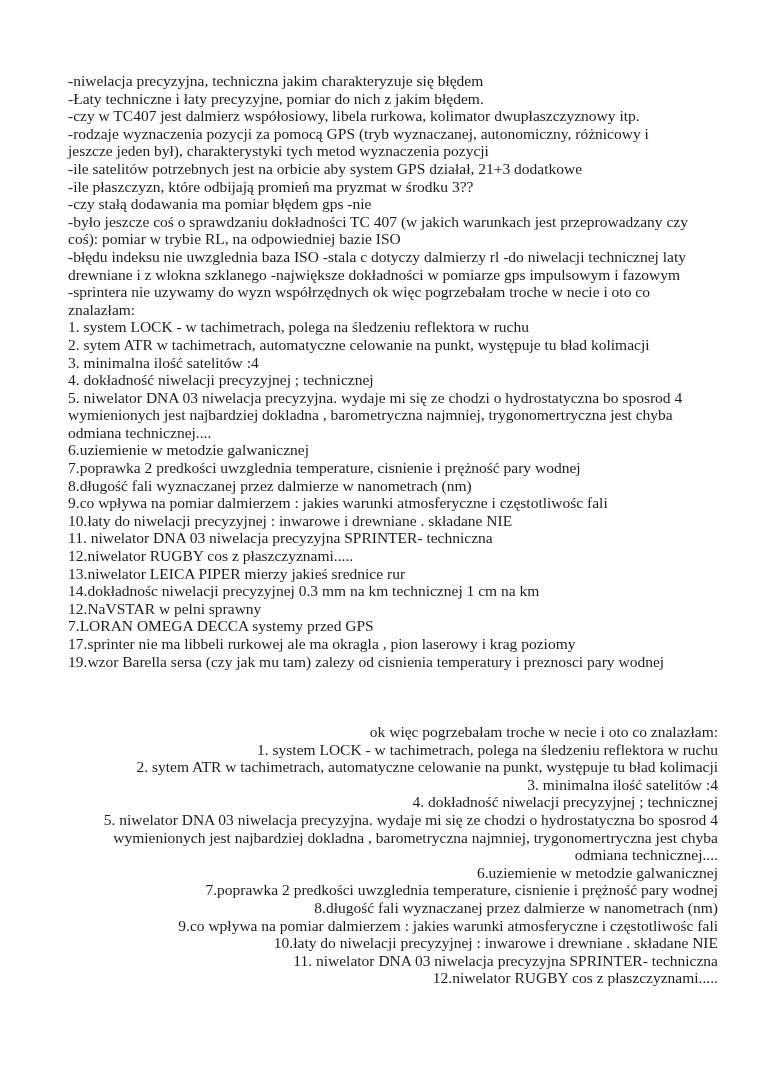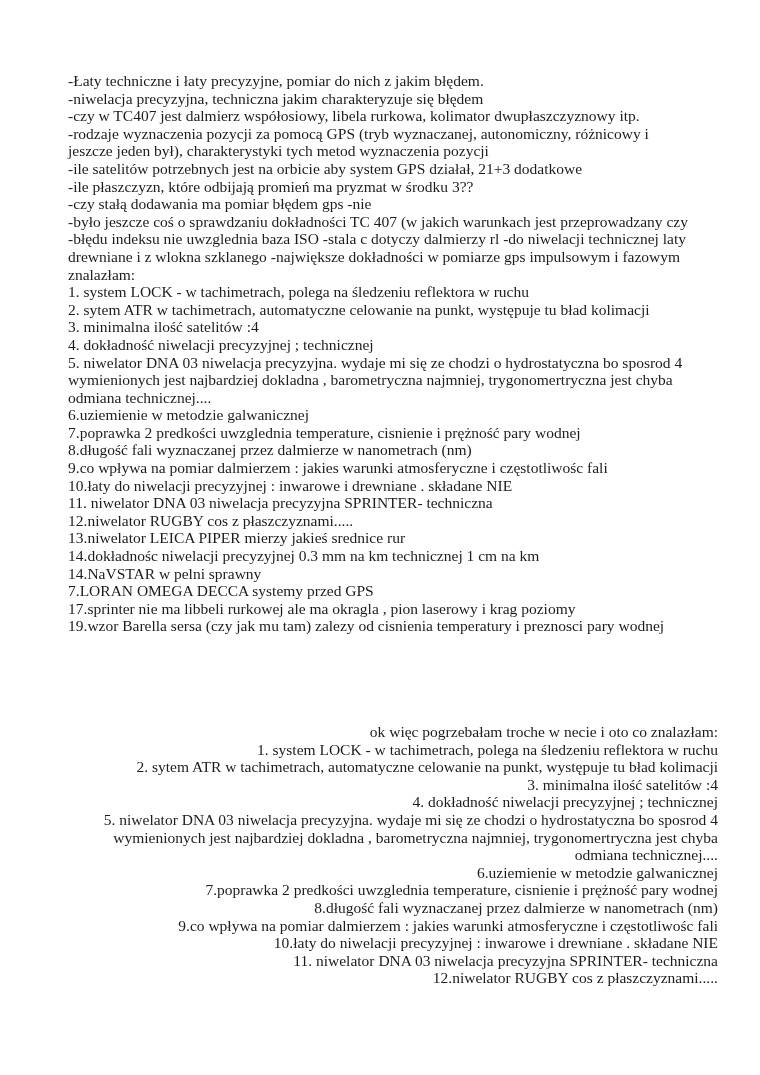--- a/index.html
+++ b/index.html
@@ -28,49 +28,51 @@
     white-space: pre;
   }
   #notes-block-1 { top: 72px; }
   #notes-block-2 { top: 723px; text-align: right; }
 </style>
 </head>
 <body>
 
 <main class="page">
   <section id="notes-block-1" class="text-block">
+      <div class="line">-niwelacja precyzyjna, techniczna jakim charakteryzuje się błędem</div>
       <div class="line">-Łaty techniczne i łaty precyzyjne, pomiar do nich z jakim błędem.</div>
-      <div class="line">-niwelacja precyzyjna, techniczna jakim charakteryzuje się błędem</div>
       <div class="line">-czy w TC407 jest dalmierz współosiowy, libela rurkowa, kolimator dwupłaszczyznowy itp.</div>
       <div class="line">-rodzaje wyznaczenia pozycji za pomocą GPS (tryb wyznaczanej, autonomiczny, różnicowy i</div>
       <div class="line">jeszcze jeden był), charakterystyki tych metod wyznaczenia pozycji</div>
       <div class="line">-ile satelitów potrzebnych jest na orbicie aby system GPS działał, 21+3 dodatkowe</div>
       <div class="line">-ile płaszczyzn, które odbijają promień ma pryzmat w środku 3??</div>
       <div class="line">-czy stałą dodawania ma pomiar błędem gps -nie</div>
       <div class="line">-było jeszcze coś o sprawdzaniu dokładności TC 407 (w jakich warunkach jest przeprowadzany czy</div>
+      <div class="line">coś): pomiar w trybie RL, na odpowiedniej bazie ISO</div>
       <div class="line">-błędu indeksu nie uwzglednia baza ISO -stala c dotyczy dalmierzy rl -do niwelacji technicznej laty</div>
       <div class="line">drewniane i z wlokna szklanego -największe dokładności w pomiarze gps impulsowym i fazowym</div>
+      <div class="line">-sprintera nie uzywamy do wyzn współrzędnych ok więc pogrzebałam troche w necie i oto co</div>
       <div class="line">znalazłam:</div>
       <div class="line">1. system LOCK - w tachimetrach, polega na śledzeniu reflektora w ruchu</div>
       <div class="line">2. sytem ATR w tachimetrach, automatyczne celowanie na punkt, występuje tu bład kolimacji</div>
       <div class="line">3. minimalna ilość satelitów :4</div>
       <div class="line">4. dokładność niwelacji precyzyjnej ; technicznej</div>
       <div class="line">5. niwelator DNA 03 niwelacja precyzyjna. wydaje mi się ze chodzi o hydrostatyczna bo sposrod 4</div>
       <div class="line">wymienionych jest najbardziej dokladna , barometryczna najmniej, trygonomertryczna jest chyba</div>
       <div class="line">odmiana technicznej....</div>
       <div class="line">6.uziemienie w metodzie galwanicznej</div>
       <div class="line">7.poprawka 2 predkości uwzglednia temperature, cisnienie i prężność pary wodnej</div>
       <div class="line">8.długość fali wyznaczanej przez dalmierze w nanometrach (nm)</div>
       <div class="line">9.co wpływa na pomiar dalmierzem : jakies warunki atmosferyczne i częstotliwośc fali</div>
       <div class="line">10.łaty do niwelacji precyzyjnej : inwarowe i drewniane . składane NIE</div>
       <div class="line">11. niwelator DNA 03 niwelacja precyzyjna SPRINTER- techniczna</div>
       <div class="line">12.niwelator RUGBY cos z płaszczyznami.....</div>
       <div class="line">13.niwelator LEICA PIPER mierzy jakieś srednice rur</div>
       <div class="line">14.dokładnośc niwelacji precyzyjnej 0.3 mm na km technicznej 1 cm na km</div>
-      <div class="line">14.NaVSTAR w pelni sprawny</div>
+      <div class="line">12.NaVSTAR w pelni sprawny</div>
       <div class="line">7.LORAN OMEGA DECCA systemy przed GPS</div>
       <div class="line">17.sprinter nie ma libbeli rurkowej ale ma okragla , pion laserowy i krag poziomy</div>
       <div class="line">19.wzor Barella sersa (czy jak mu tam) zalezy od cisnienia temperatury i preznosci pary wodnej</div>
     </section>
   <section id="notes-block-2" class="text-block">
       <div class="line">ok więc pogrzebałam troche w necie i oto co znalazłam:</div>
       <div class="line">1. system LOCK - w tachimetrach, polega na śledzeniu reflektora w ruchu</div>
       <div class="line">2. sytem ATR w tachimetrach, automatyczne celowanie na punkt, występuje tu bład kolimacji</div>
       <div class="line">3. minimalna ilość satelitów :4</div>
       <div class="line">4. dokładność niwelacji precyzyjnej ; technicznej</div>

